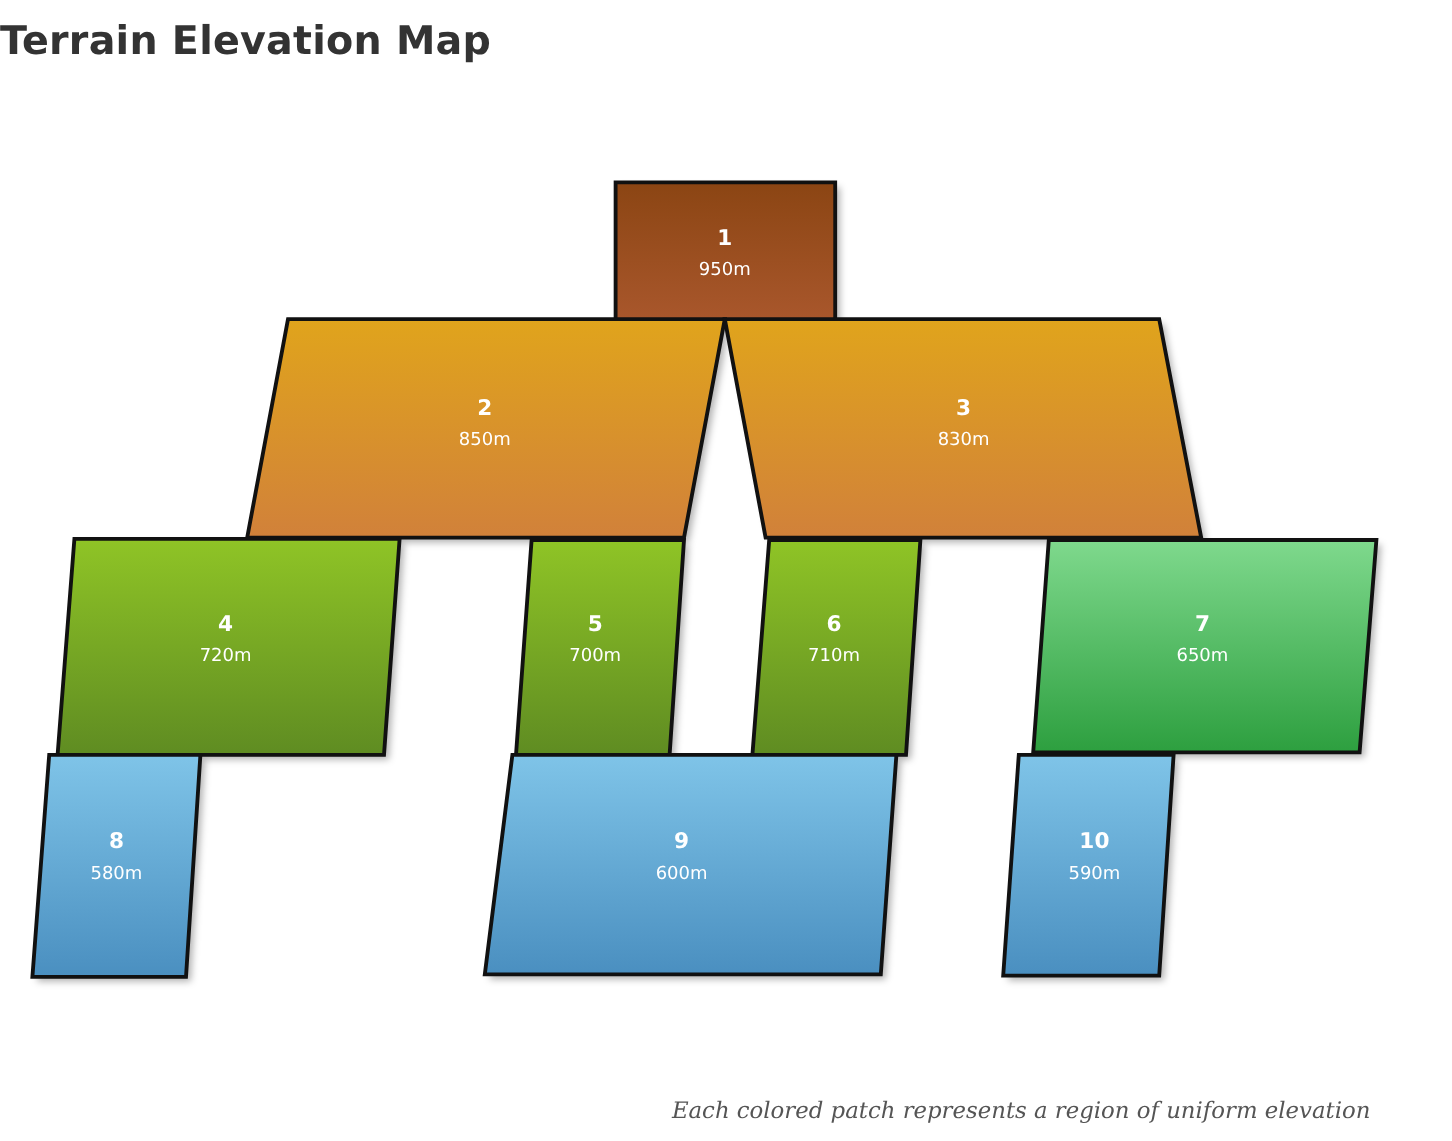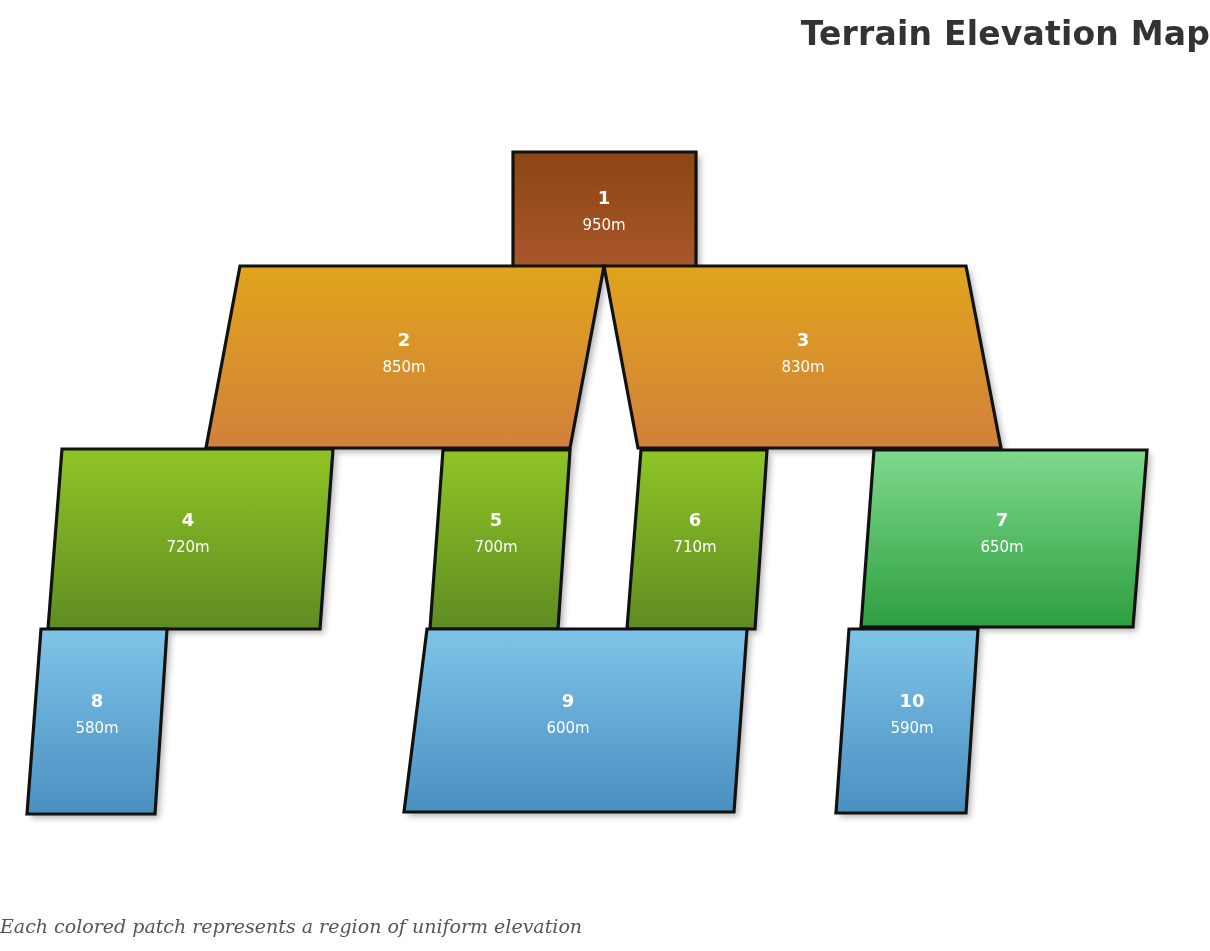--- a/index.html
+++ b/index.html
@@ -18,33 +18,33 @@
     position: relative;
     width: 1210px;
     height: 951px;
     background: #ffffff;
   }
   .title {
     position: absolute;
     top: 14px;
     left: 0;
     width: 1210px;
-    text-align: right;
+    text-align: left;
     font-size: 33px;
     font-weight: bold;
     color: #333333;
     letter-spacing: 0.2px;
     font-family: "DejaVu Sans", "Liberation Sans", sans-serif;
   }
   .caption {
     position: absolute;
     top: 915px;
     left: 0;
     width: 1142px;
-    text-align: left;
+    text-align: right;
     font-size: 19px;
     font-style: italic;
     color: #555555;
     font-family: "DejaVu Serif", "Liberation Serif", serif;
   }
   svg.map {
     position: absolute;
     left: 0;
     top: 0;
     width: 1210px;

